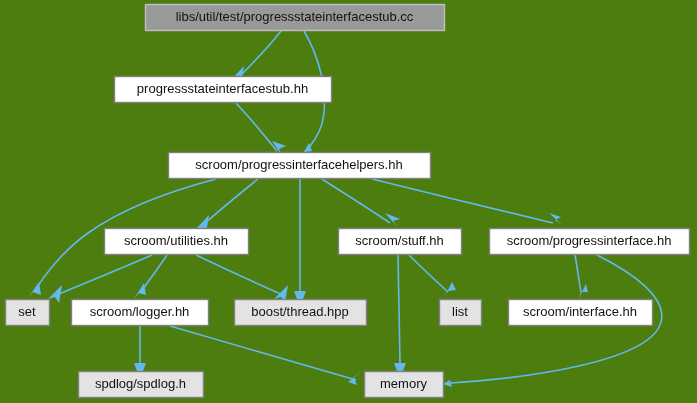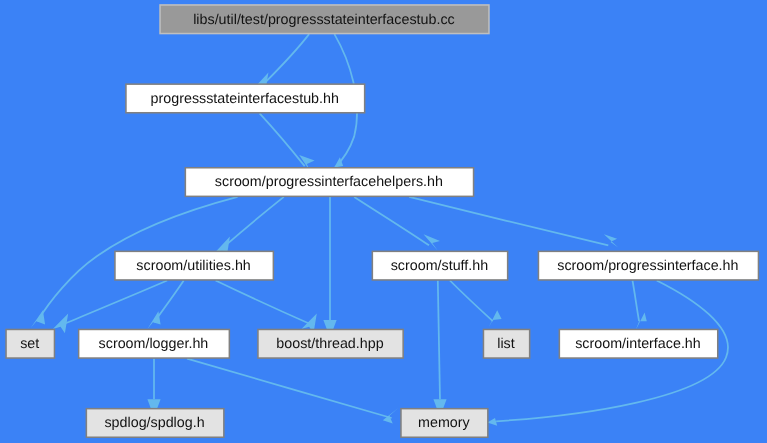--- a/index.html
+++ b/index.html
@@ -4,21 +4,21 @@
 <style>
   html, body {
     margin: 0;
     padding: 0;
     background: #ffffff;
   }
   #graph-root {
     position: relative;
     width: 697px;
     height: 403px;
-    background: #3b82f6;
+    background: #4d7c0f;
     font-family: "Liberation Sans", sans-serif;
     overflow: hidden;
   }
   #graph-svg {
     position: absolute;
     left: 0;
     top: 0;
     width: 697px;
     height: 403px;
   }

